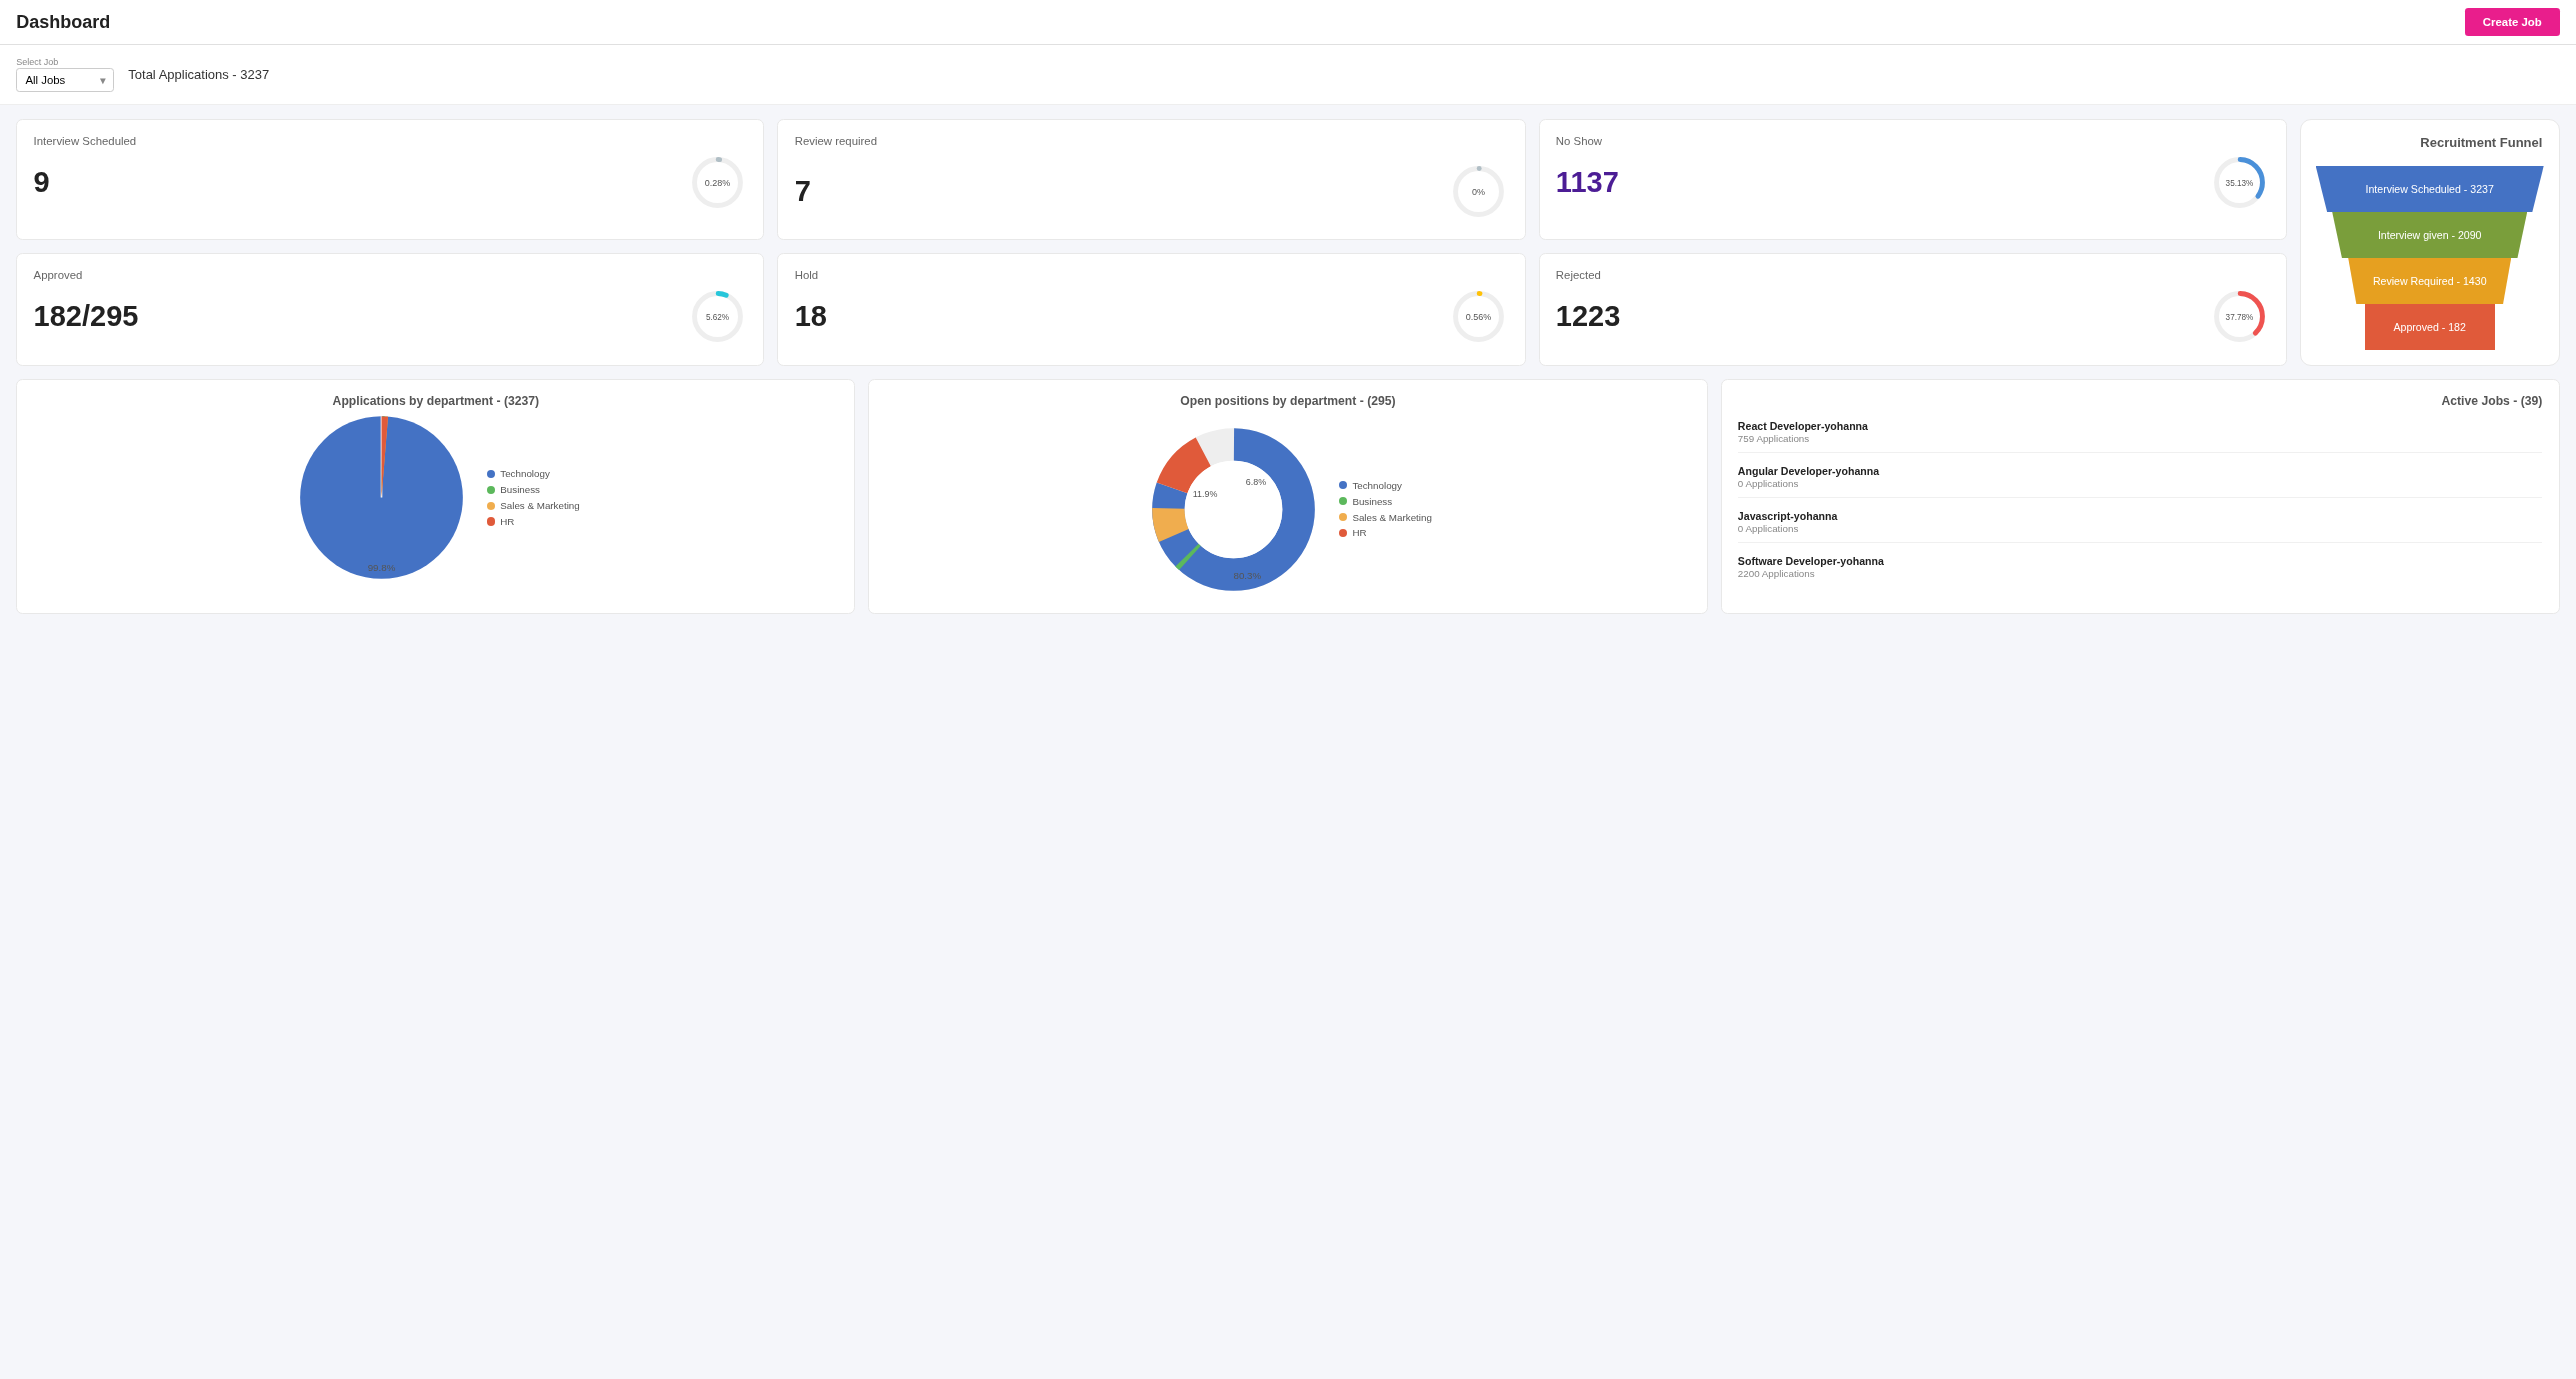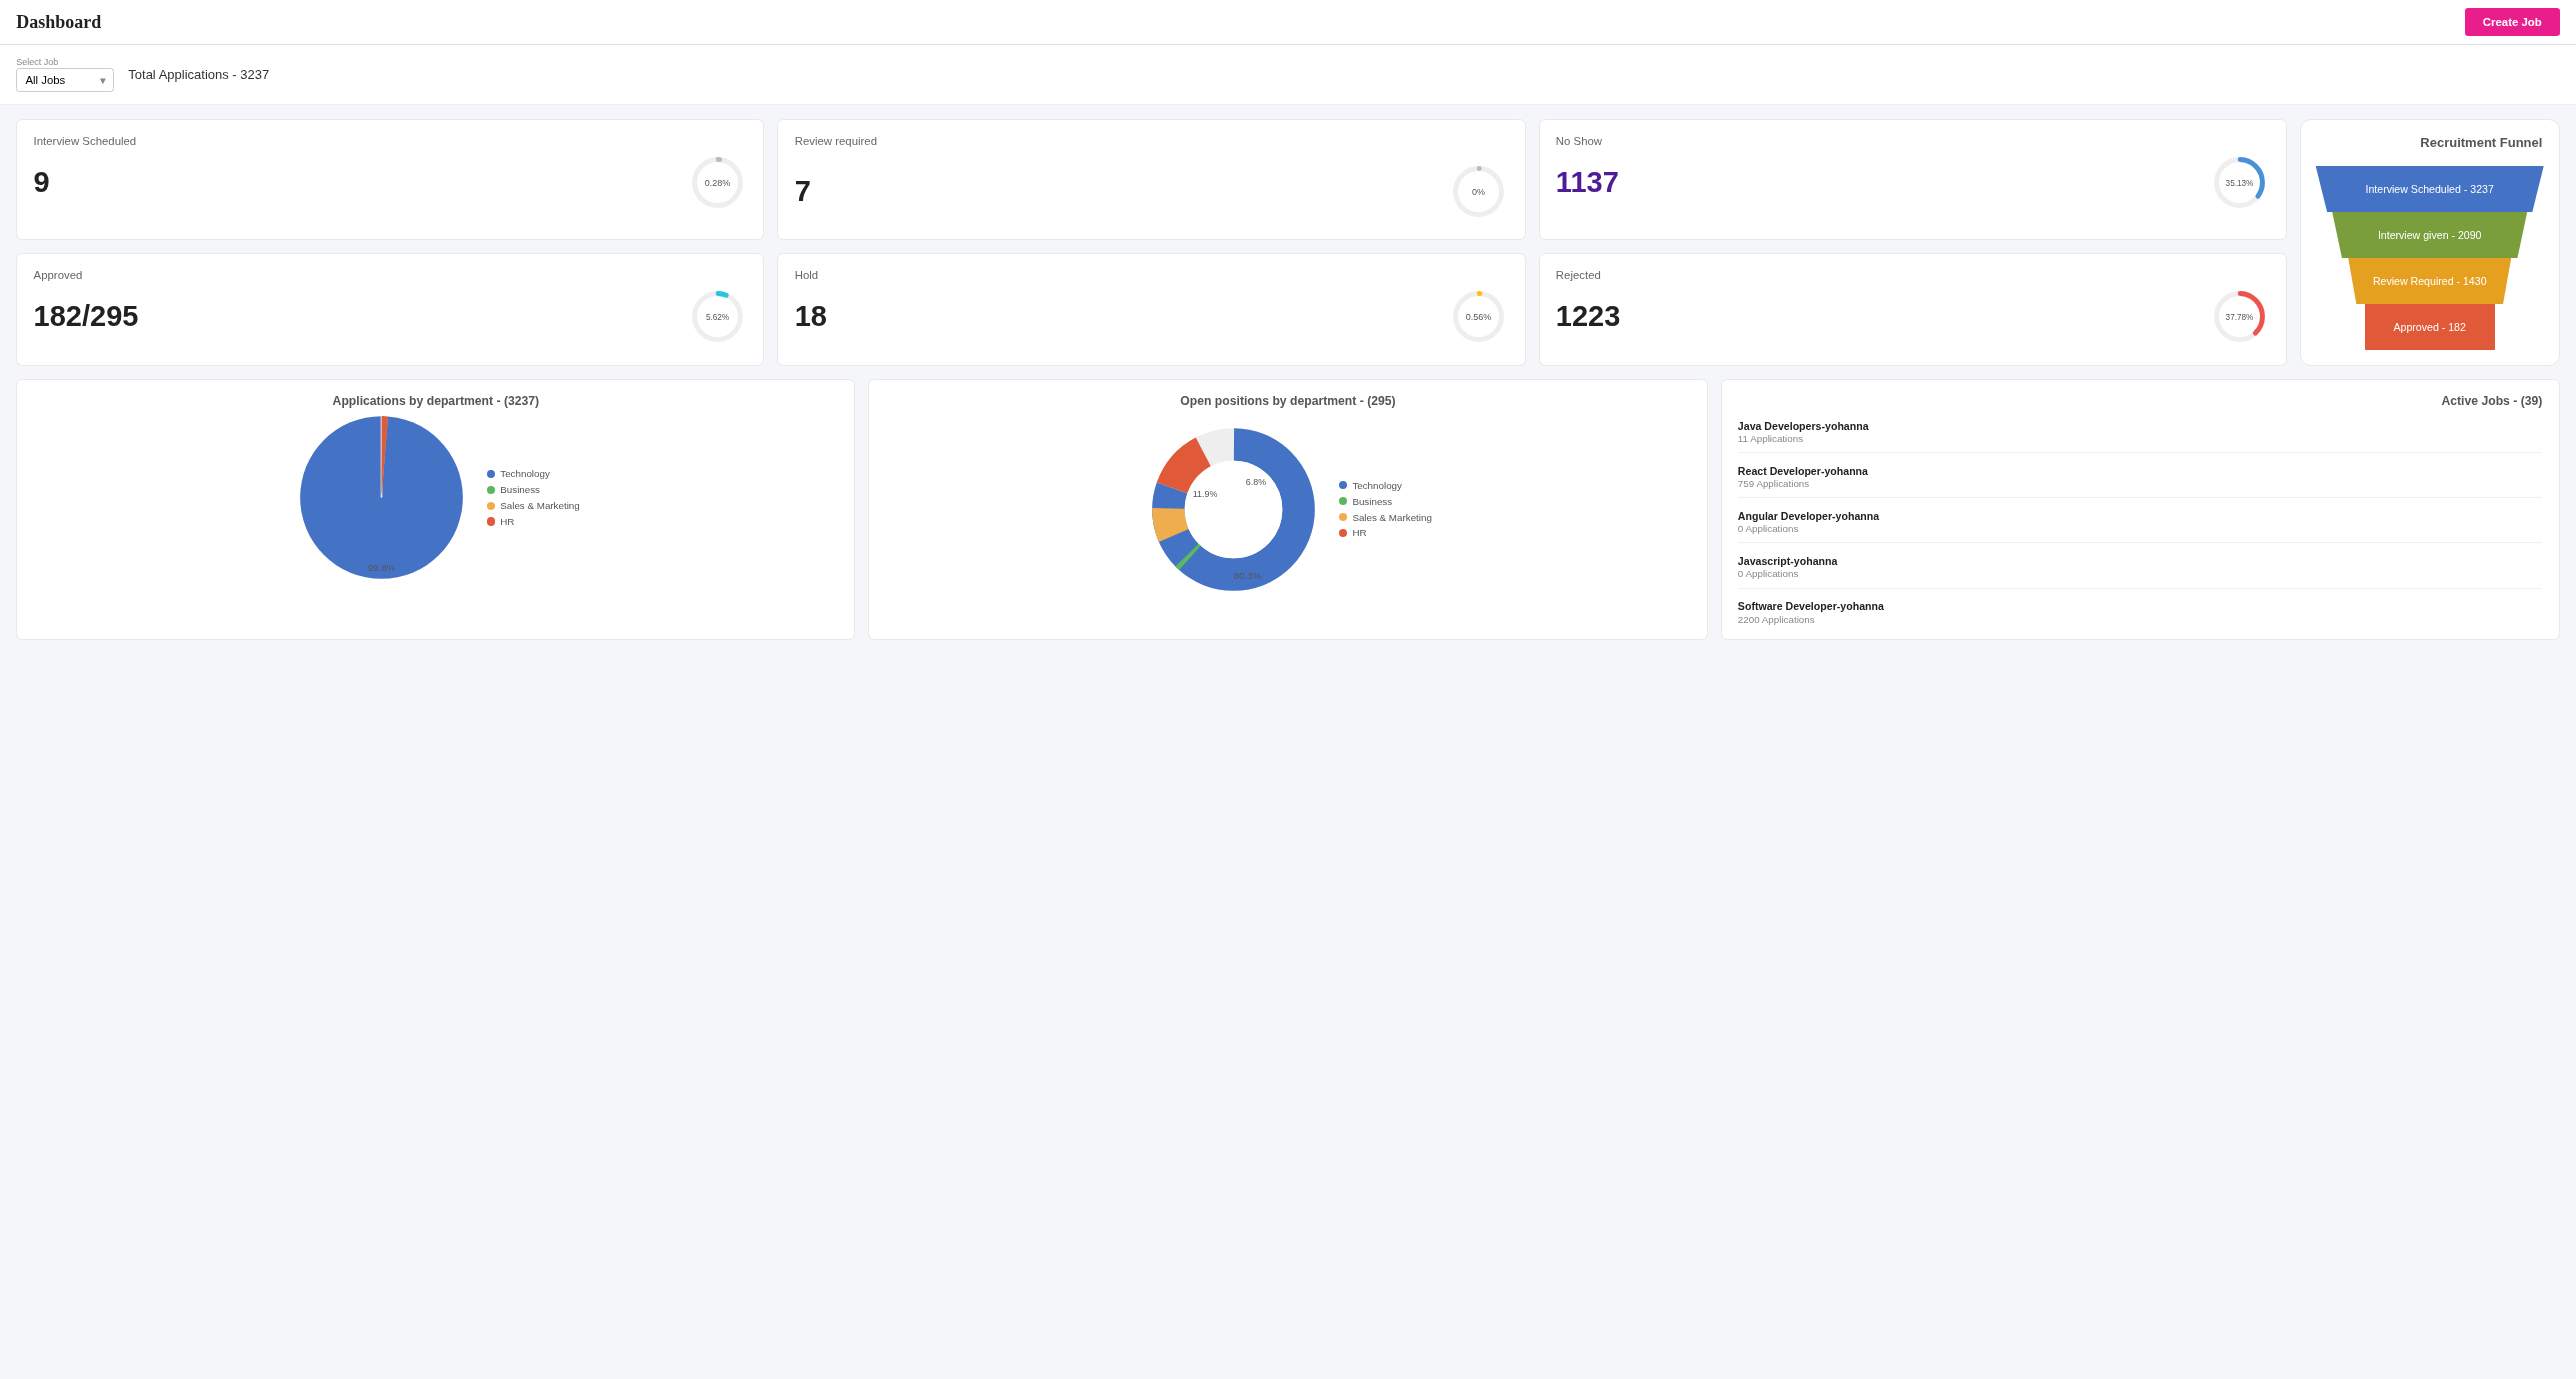--- a/index.html
+++ b/index.html
@@ -5,21 +5,21 @@
     * { box-sizing: border-box; margin: 0; padding: 0; }
     body { font-family: 'Segoe UI', Arial, sans-serif; background: #f5f6fa; color: #333; font-size: 11.4px; }
 
     
     circle { transition: stroke-dashoffset 0.3s; }
   </style>
 </head>
 <body>
 
 <div style="display:flex;align-items:center;justify-content:space-between;padding:8.1px 16.3px;background:#fff;border-bottom:0.8px solid #e0e0e0;">
-  <span style="font-size:18px;font-weight:700;color:#222;font-family:Liberation Serif, serif;">Dashboard</span>
+  <span style="font-size:18px;font-weight:700;color:#222;">Dashboard</span>
   <button style="background:#e91e8c;color:#fff;border:none;padding:8.1px 18px;border-radius:3.3px;font-size:11.4px;font-weight:600;cursor:pointer;">Create Job</button>
 </div>
 
 <div style="display:flex;align-items:center;padding:11.4px 16.3px;background:#fff;border-bottom:0.8px solid #eee;gap:14px;">
   <div style="display:flex;flex-direction:column;gap:1.6px;">
     <label style="font-size:9px;color:#888;">Select Job</label>
     <div style="position:relative;display:inline-block;">
       <select style="border:0.8px solid #ccc;border-radius:3.3px;padding:4.9px 26px 4.9px 8.1px;font-size:11.4px;background:#fff;appearance:none;cursor:pointer;min-width:98px;">
         <option>All Jobs</option>
       </select>
@@ -202,24 +202,20 @@
             <span>HR</span>
           </div>
         </div>
       </div>
     </div>
 
     <div style="background:#fff;border-radius:6.5px;border:0.8px solid #e8e8e8;padding:14.6px 16.3px;">
       <div style="font-size:12.2px;font-weight:600;color:#555;text-align:right;margin-bottom:11.4px;">Active Jobs - (39)</div>
       <div style="display:flex;flex-direction:column;gap:11.4px;">
         <div style="border-bottom:0.8px solid #f0f0f0;padding-bottom:8.1px;cursor:pointer;">
-          <div style="font-size:10.6px;font-weight:700;color:#222;">Java Developers-yohanna</div>
-          <div style="font-size:9.8px;color:#888;margin-top:1.6px;">11 Applications</div>
-        </div>
-        <div style="border-bottom:0.8px solid #f0f0f0;padding-bottom:8.1px;cursor:pointer;">
           <div style="font-size:10.6px;font-weight:700;color:#222;">React Developer-yohanna</div>
           <div style="font-size:9.8px;color:#888;margin-top:1.6px;">759 Applications</div>
         </div>
         <div style="border-bottom:0.8px solid #f0f0f0;padding-bottom:8.1px;cursor:pointer;">
           <div style="font-size:10.6px;font-weight:700;color:#222;">Angular Developer-yohanna</div>
           <div style="font-size:9.8px;color:#888;margin-top:1.6px;">0 Applications</div>
         </div>
         <div style="border-bottom:0.8px solid #f0f0f0;padding-bottom:8.1px;cursor:pointer;">
           <div style="font-size:10.6px;font-weight:700;color:#222;">Javascript-yohanna</div>
           <div style="font-size:9.8px;color:#888;margin-top:1.6px;">0 Applications</div>

